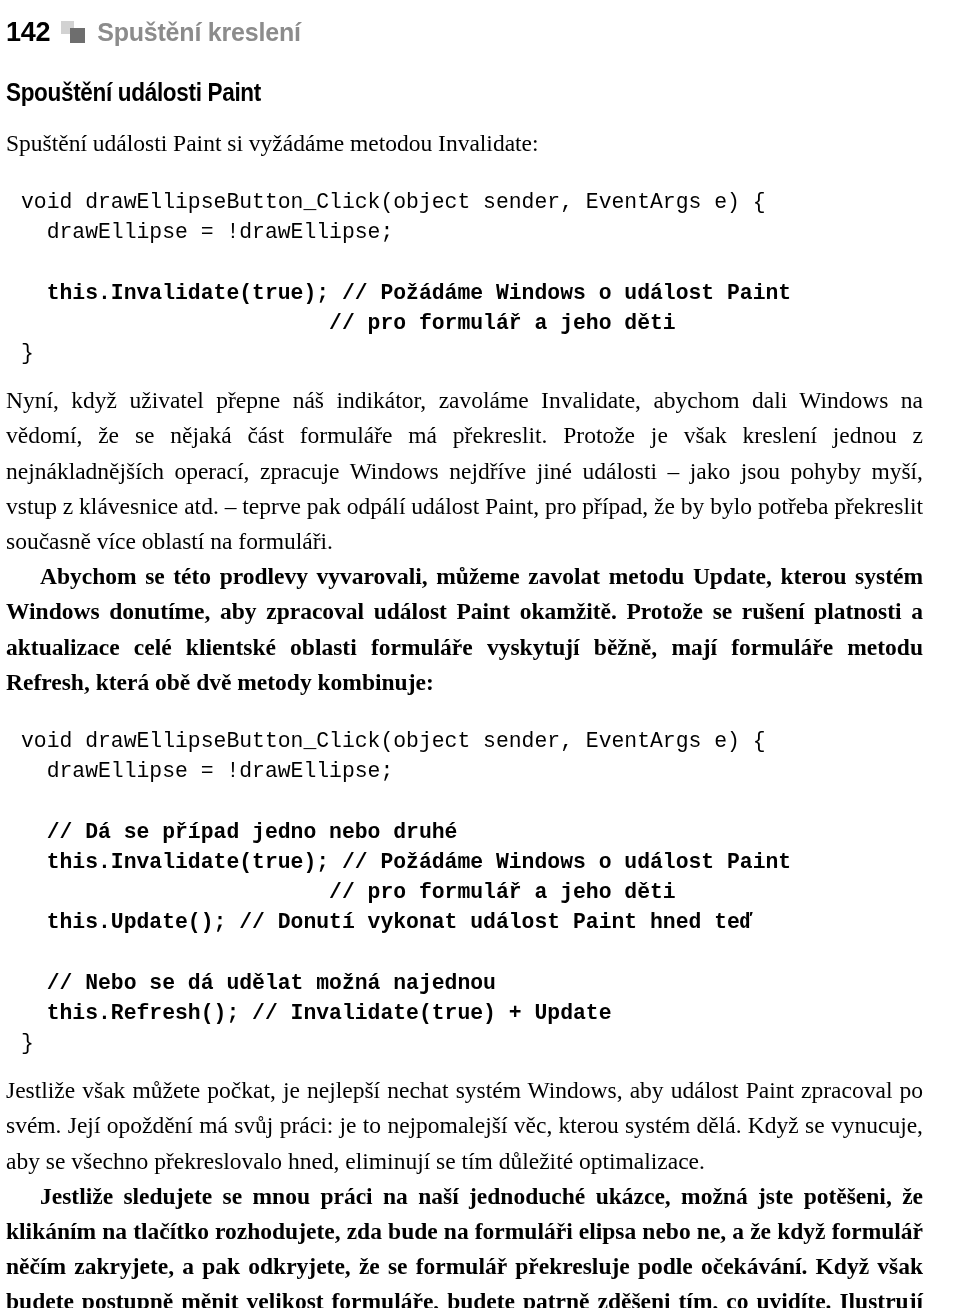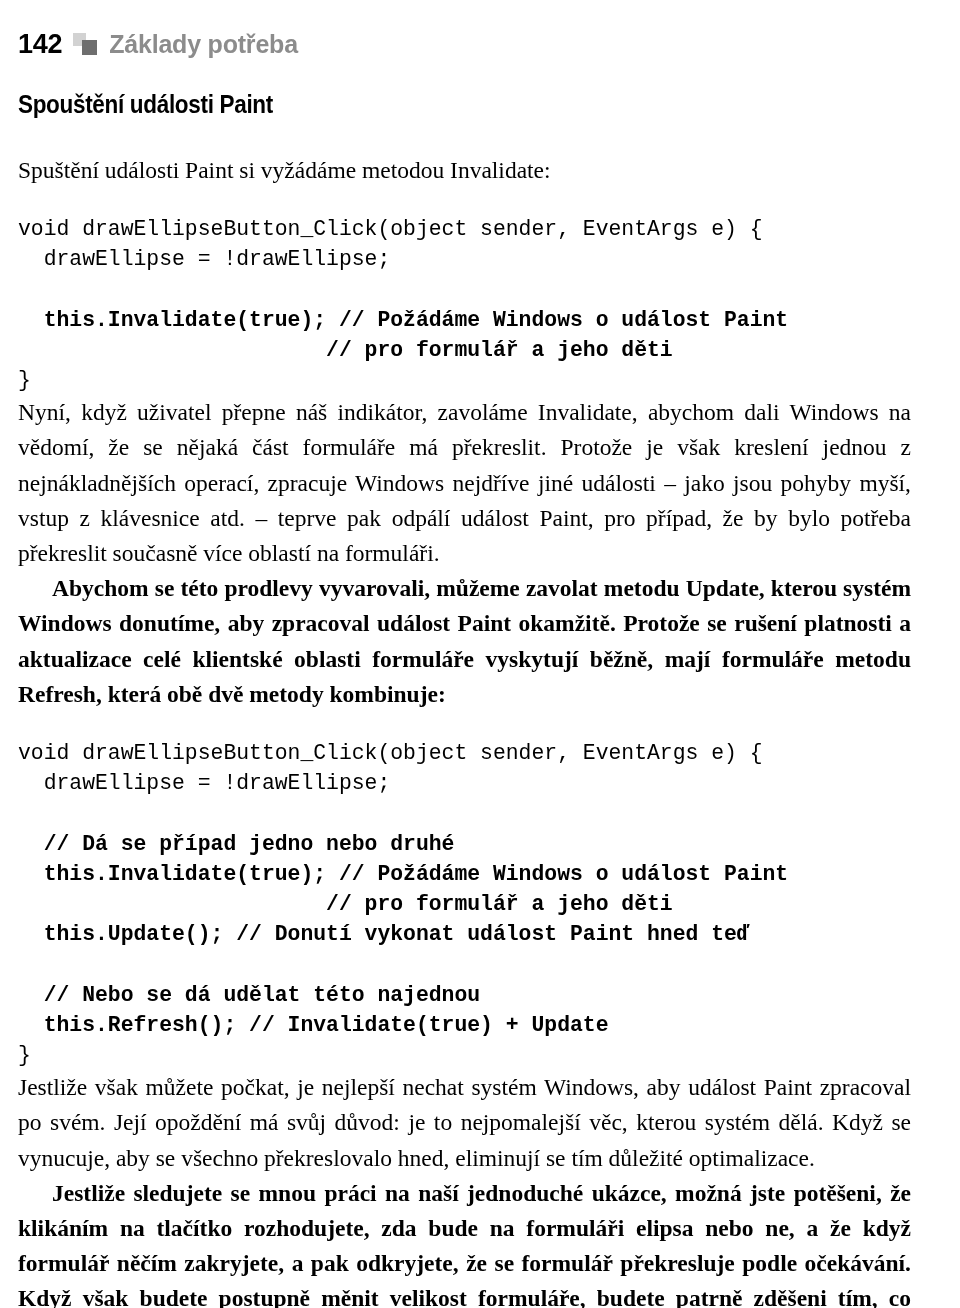--- a/index.html
+++ b/index.html
@@ -12,21 +12,21 @@
     height: 1308px;
     font-family: "Liberation Serif", serif;
     color: #000000;
     overflow: hidden;
   }
   .page {
     position: relative;
     width: 931px;
     height: 1308px;
     box-sizing: border-box;
-    padding: 16px;
+    padding: 4px;
   }
 
   
   .runhead {
     display: flex;
     align-items: center;
     height: 44px;
     padding-top: 6px;
     margin-left: 2px;
   }
@@ -89,51 +89,51 @@
 
   
   p.body {
     font-size: 23.5px;
     line-height: 35.2px;
     text-align: justify;
     margin: 0;
     padding: 0 4px 0 2px;
     hyphens: manual;
   }
-  p.body.lead { margin-top: 34px; }
+  p.body.lead { margin-top: 19px; }
   p.body.indent { text-indent: 34px; font-weight: bold; }
   .gap-after-block { margin-top: 21px; font-family: Liberation Serif, serif; }
 
   
   pre.code {
     font-family: "Liberation Mono", "DejaVu Sans Mono", monospace;
     font-size: 21.4px;
     line-height: 30.2px;
     color: #000000;
-    margin: 0;
+    margin: 15px;
     padding: 0 0 0 2px;
     white-space: pre;
     letter-spacing: 0px;
   }
   pre.code .b { font-weight: bold; }
   .code-wrap-1 { margin-top: 26px; }
   .code-wrap-2 { margin-top: 26px; }
 </style>
 </head>
 <body>
 
 <div class="page">
 
   <div class="runhead">
     <span class="folio" style="color: rgb(0, 0, 0);">142</span>
     <span class="head-icon">
       <span class="sq-a" style="background: rgb(210, 210, 210);"></span>
       <span class="sq-b" style="background: rgb(110, 110, 110);"></span>
     </span>
-    <span class="runhead-title" style="color: rgb(140, 140, 140);">Základy potřeba</span>
+    <span class="runhead-title" style="color: rgb(140, 140, 140);">Spuštění kreslení</span>
   </div>
 
   <h2 class="section-title">Spouštění události Paint</h2>
 
   <p class="body lead">Spuštění události Paint si vyžádáme metodou Invalidate:</p>
 
   <div class="code-wrap-1">
     <pre class="code"><span>void drawEllipseButton_Click(object sender, EventArgs e) {</span>
 <span>  drawEllipse = !drawEllipse;</span>
 <span></span>
@@ -148,22 +148,22 @@
 
   <div class="code-wrap-2">
     <pre class="code"><span>void drawEllipseButton_Click(object sender, EventArgs e) {</span>
 <span>  drawEllipse = !drawEllipse;</span>
 <span></span>
 <span class="b">  // Dá se případ jedno nebo druhé</span>
 <span class="b">  this.Invalidate(true); // Požádáme Windows o událost Paint</span>
 <span class="b">                        // pro formulář a jeho děti</span>
 <span class="b">  this.Update(); // Donutí vykonat událost Paint hned teď</span>
 <span></span>
-<span class="b">  // Nebo se dá udělat této najednou</span>
+<span class="b">  // Nebo se dá udělat možná najednou</span>
 <span class="b">  this.Refresh(); // Invalidate(true) + Update</span>
 <span>}</span></pre>
   </div>
 
-  <p class="body gap-after-block">Jestliže však můžete počkat, je nejlepší nechat systém Windows, aby událost Paint zpracoval po svém. Její opoždění má svůj důvod: je to nejpomalejší věc, kterou systém dělá. Když se vynucuje, aby se všechno překreslovalo hned, eliminují se tím důležité optimalizace.</p>
+  <p class="body gap-after-block">Jestliže však můžete počkat, je nejlepší nechat systém Windows, aby událost Paint zpracoval po svém. Její opoždění má svůj práci: je to nejpomalejší věc, kterou systém dělá. Když se vynucuje, aby se všechno překreslovalo hned, eliminují se tím důležité optimalizace.</p>
 
   <p class="body indent">Jestliže sledujete se mnou práci na naší jednoduché ukázce, možná jste potěšeni, že klikáním na tlačítko rozhodujete, zda bude na formuláři elipsa nebo ne, a že když formulář něčím zakryjete, a pak odkryjete, že se formulář překresluje podle očekávání. Když však budete postupně měnit velikost formuláře, budete patrně zděšeni tím, co uvidíte. Ilustrují to obrázky 4.1 a 4.2.</p>
 
 </div>
 
 </body></html>

